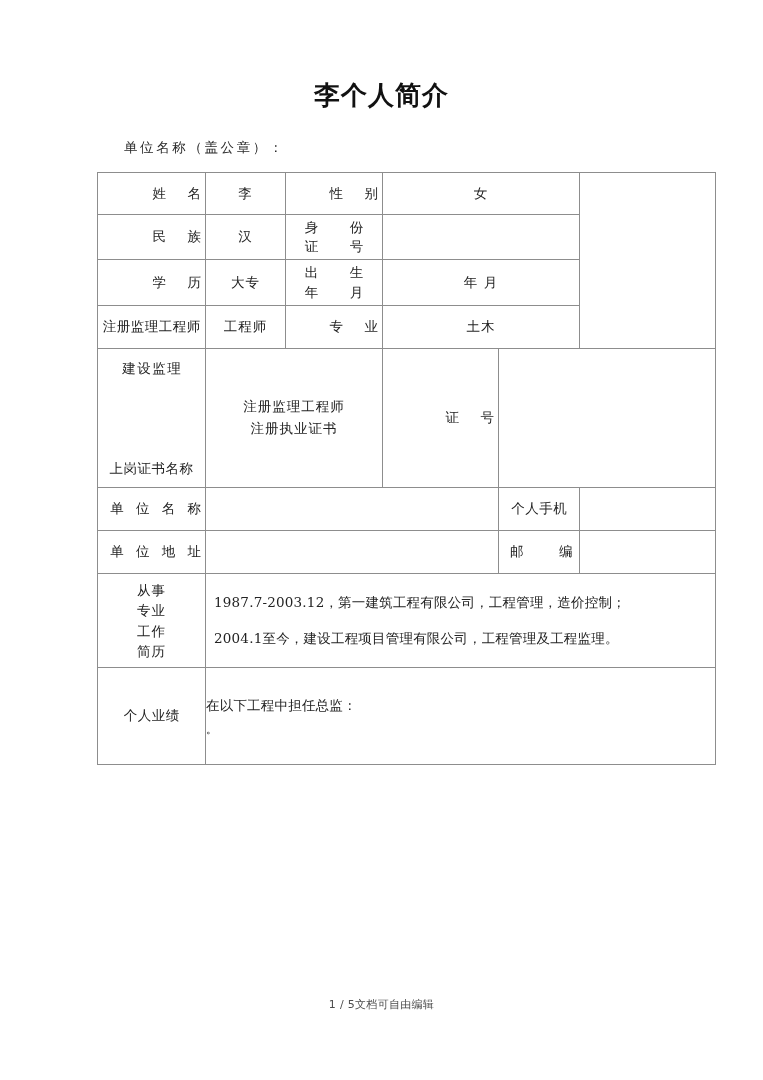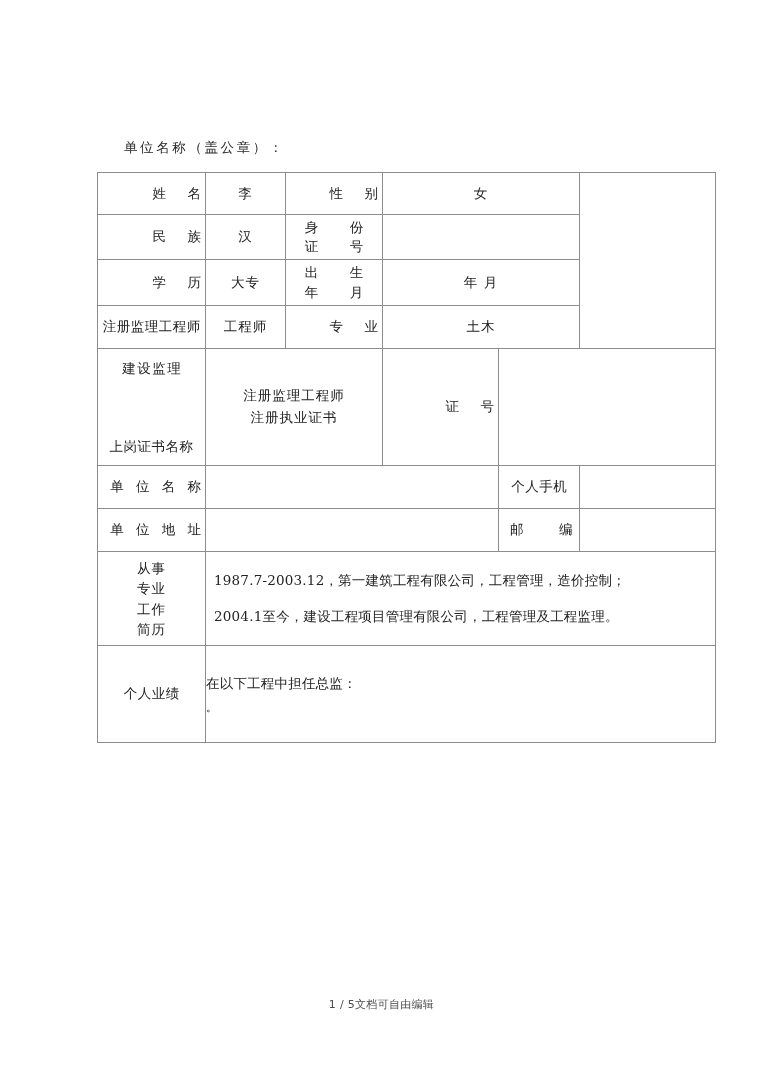--- a/index.html
+++ b/index.html
@@ -88,21 +88,21 @@
     line-height: 1.42;
     letter-spacing: 9px;
     text-indent: 9px;
     font-size: 13.5px;
   }
   .stack2 span { display: block; }
 
   
   .cell-cert-label {
     position: relative;
-    height: 117px;
+    height: 139px;
   }
   .cert-top {
     position: absolute;
     top: 11px;
     left: 0;
     width: 100%;
     text-align: center;
     letter-spacing: 1.5px;
     text-indent: 1.5px;
     font-size: 13.5px;
@@ -173,20 +173,21 @@
     color: #4d4d4d;
     font-family: "DejaVu Sans", "Liberation Sans", sans-serif;
     letter-spacing: 0.3px;
   }
 </style>
 </head>
 <body>
 
 <div class="page">
 
+  <div class="doc-title">李个人简介</div>
 
   <div class="org-line">单位名称（盖公章）：</div>
 
   <table class="tbl">
     <colgroup>
       <col style="width:108px">
       <col style="width:80px">
       <col style="width:97px">
       <col style="width:116px">
       <col style="width:65px">

